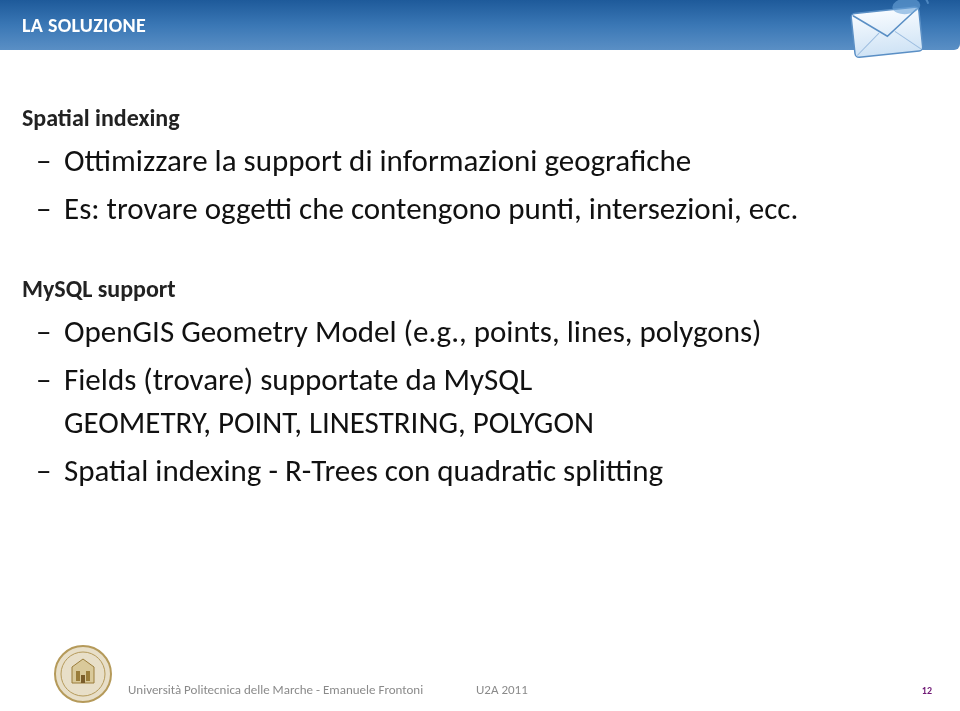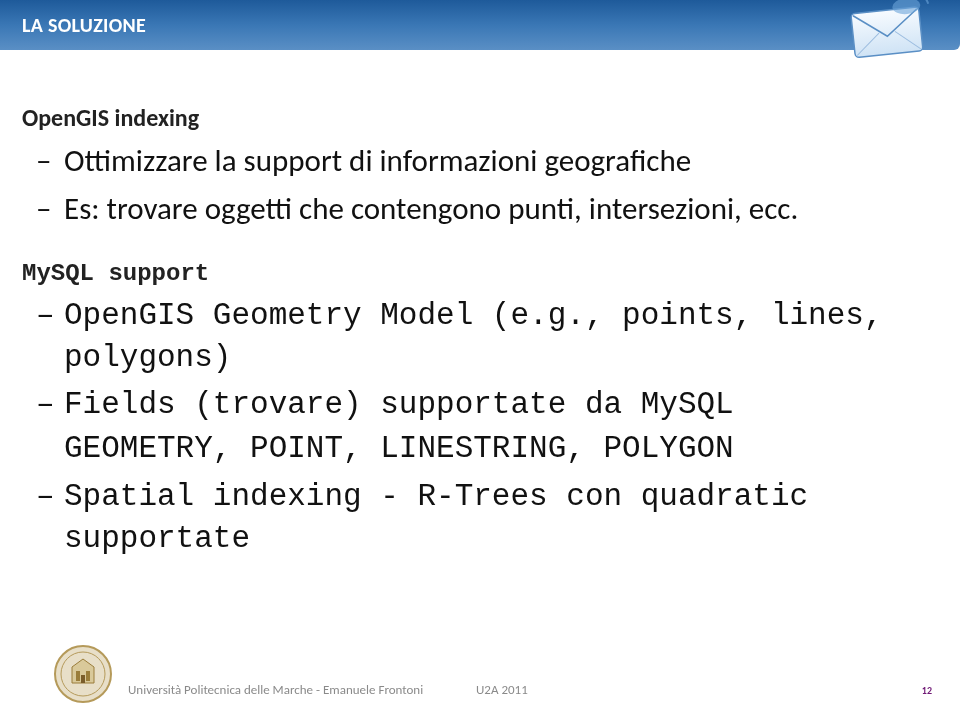--- a/index.html
+++ b/index.html
@@ -44,21 +44,21 @@
   }
   ul.bullets > li::before {
     content: "–";
     position: absolute;
     left: 14px;
     top: 0;
     font-size: 31px;
     color: #111;
   }
   .indent-block { margin-left: 0; }
-  .mysql-block { margin-top: 30px; font-family: Liberation Mono, monospace; }
+  .mysql-block { margin-top: 44px; }
   .geom-line { padding-left: 42px; font-size: 31px; line-height: 1.35; color:#111; margin-top:-4px; margin-bottom:6px;}
   .footer {
     position: absolute;
     left: 0; right: 0; bottom: 0;
     height: 42px;
     display: flex;
     align-items: center;
     margin-left: 32px;
   }
   .footer-crest {
@@ -100,36 +100,36 @@
           <ellipse cx="56" cy="6" rx="14" ry="8" fill="#6aa3d8" opacity="0.6"></ellipse>
           <path d="M48 -4 C 60 -10, 76 -6, 78 6" fill="none" stroke="#6aa3d8" stroke-width="2" opacity="0.6"></path>
         </g>
       </svg>
     </span>
   </div>
 
   <div class="content">
 
     <div class="indent-block">
-      <div class="section-title">OpenGIS indexing</div>
+      <div class="section-title">Spatial indexing</div>
       <ul class="bullets">
         <li><span>Ottimizzare la support di informazioni geografiche</span></li>
         <li><span>Es: trovare oggetti che contengono punti, intersezioni, ecc.</span></li>
       </ul>
     </div>
 
     <div class="indent-block mysql-block">
       <div class="section-title">MySQL support</div>
       <ul class="bullets">
         <li><span>OpenGIS Geometry Model (e.g., points, lines, polygons)</span></li>
         <li><span>Fields (trovare) supportate da MySQL</span></li>
       </ul>
       <div class="geom-line">GEOMETRY, POINT, LINESTRING, POLYGON</div>
       <ul class="bullets">
-        <li><span>Spatial indexing - R-Trees con quadratic supportate</span></li>
+        <li><span>Spatial indexing - R-Trees con quadratic splitting</span></li>
       </ul>
     </div>
 
   </div>
 
   <div class="footer">
     <span class="footer-crest">
       <svg viewBox="0 0 62 62" width="62" height="62">
         <circle cx="31" cy="31" r="28" fill="#e8dfc8" stroke="#b59a5a" stroke-width="2"></circle>
         <circle cx="31" cy="31" r="22" fill="none" stroke="#b59a5a" stroke-width="1"></circle>

